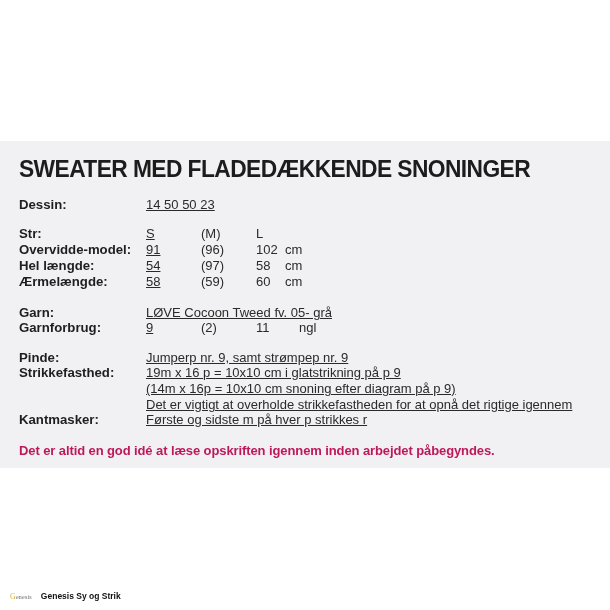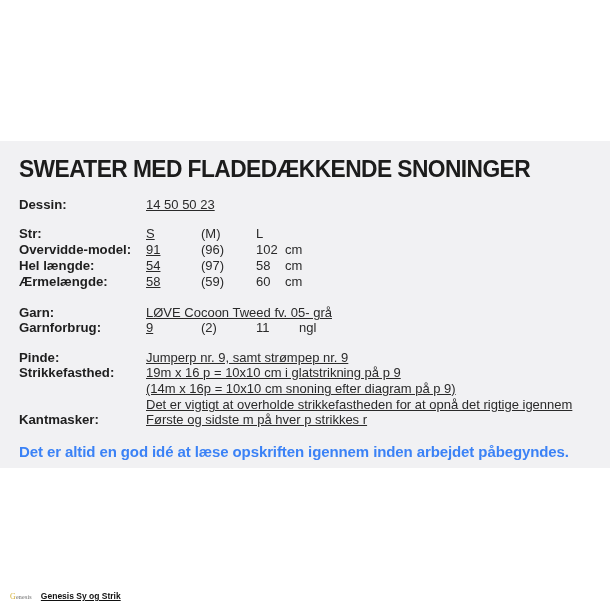--- a/index.html
+++ b/index.html
@@ -59,23 +59,23 @@
     }
     .c1 { left: 127px; text-decoration: underline; }
     .c2 { left: 182px; }
     .c3 { left: 237px; }
     .c4 { left: 266px; }
     .c4b { left: 280px; }
     .note {
       position: absolute;
       left: 19px;
       top: 443px;
-      font-size: 15px;
+      font-size: 13px;
       font-weight: bold;
-      color: #3b82f6;
+      color: #be185d;
       white-space: nowrap;
       letter-spacing: -0.1px;
     }
     .footer {
       position: absolute;
       left: 10px;
       top: 589px;
       height: 14px;
       display: flex;
       align-items: center;
@@ -89,21 +89,20 @@
     }
     .footer-logo .g {
       color: #d6b23a;
       font-size: 8px;
     }
     .footer-name {
       margin-left: 9px;
       font-size: 8.5px;
       font-weight: bold;
       color: #111;
-      text-decoration: underline;
     }
   </style>
 </head>
 <body>
 
 <div class="panel"></div>
 
 <div class="title">SWEATER MED FLADEDÆKKENDE SNONINGER</div>
 
 <div class="row" style="top:197px;">

